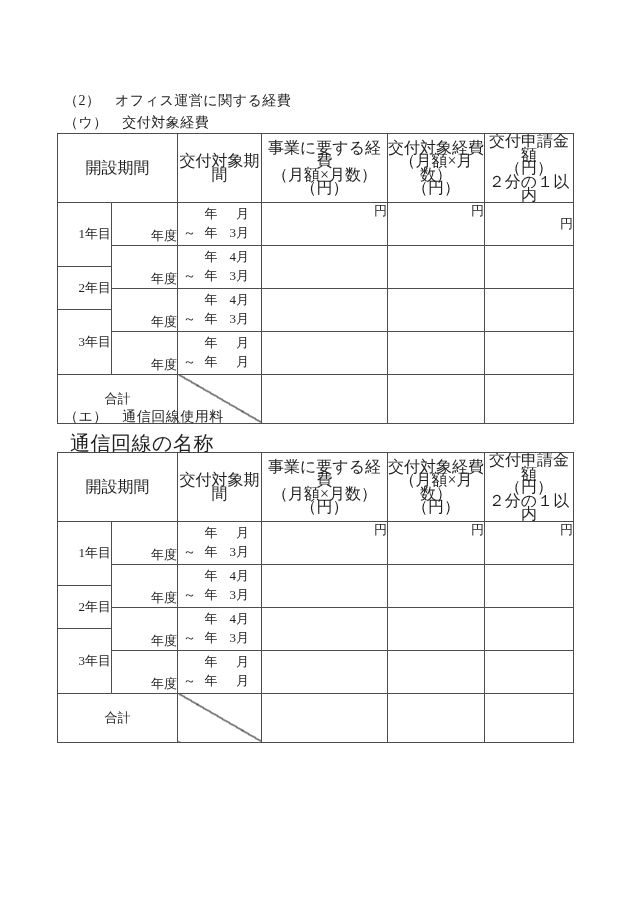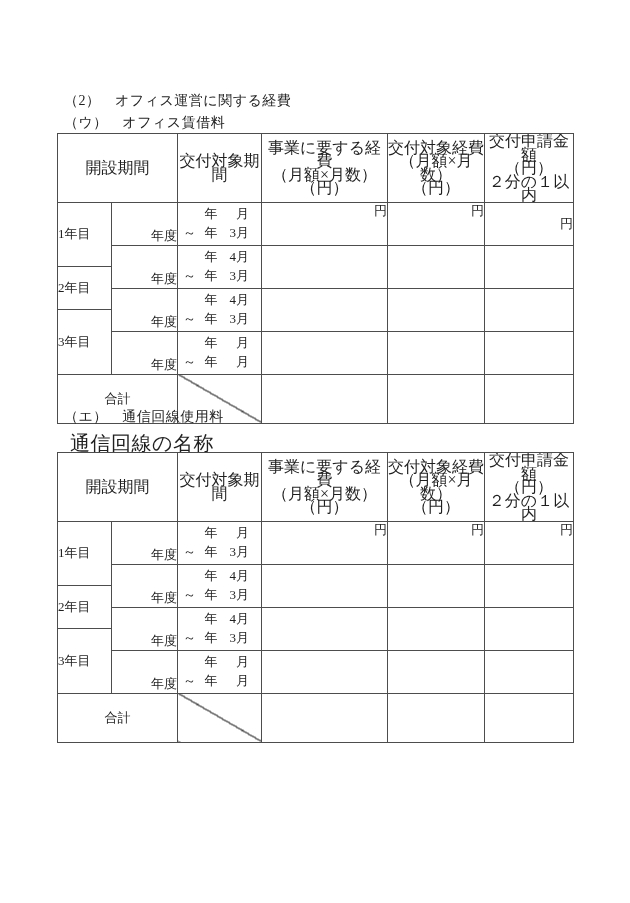--- a/index.html
+++ b/index.html
@@ -20,21 +20,21 @@
     border:1px solid #4d4d4d; padding:0; font-weight:normal;
     font-size:13px; color:#1f1f1f; overflow:hidden;
   }
   tr.head-row th {
     height:42px; text-align:center; vertical-align:middle;
     font-size:16px; line-height:13.5px;
   }
   tr.h { height:21.5px; }
   tr.total-row { height:49px; }
 
-  .year-cell { text-align:left; vertical-align:middle; }
+  .year-cell { text-align:right; vertical-align:middle; }
   .nendo-cell { text-align:right; vertical-align:bottom; padding-bottom:4px; }
 
   .period-cell { vertical-align:middle; }
   .pline { display:flex; align-items:center; height:19px; padding-left:5px; }
   .p-tld { width:20px; text-align:left; }
   .p-yr  { width:16px; text-align:center; }
   .p-mo  { width:30px; text-align:right; }
 
   .money { text-align:right; vertical-align:top; padding:3px 8px 0 0; line-height:15px; }
   .money.mid { vertical-align:middle; padding-top:0; }
@@ -48,21 +48,21 @@
       transparent calc(50% + 0.7px));
   }
 </style>
 </head>
 <body>
 
 <div class="page">
 
   <div class="heading" style="left:64px; top:92px">（2）　オフィス運営に関する経費</div>
 
-  <div class="heading" style="left:64px; top:114px">（ウ）　オフィス賃借料</div>
+  <div class="heading" style="left:64px; top:114px">（ウ）　交付対象経費</div>
 
   <table class="form" style="top:133px">
     <colgroup>
       <col style="width:54px">
         <col style="width:66px">
         <col style="width:84px">
       <col style="width:126px">
         <col style="width:97px">
         <col style="width:89px">
     </colgroup>

